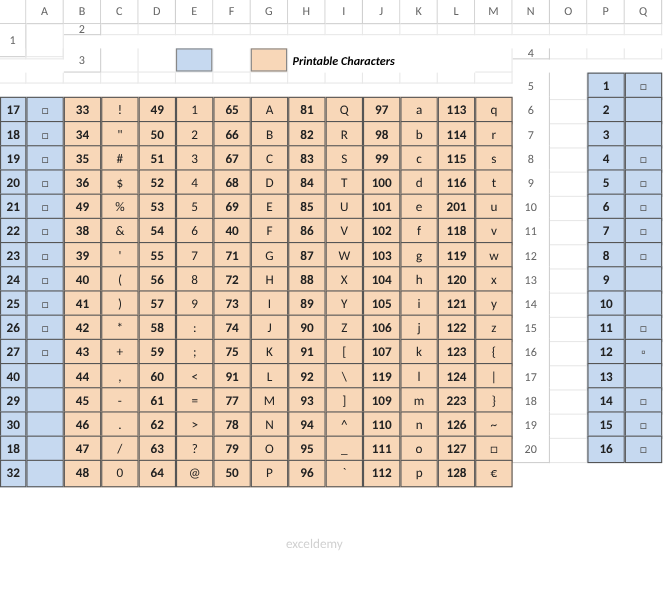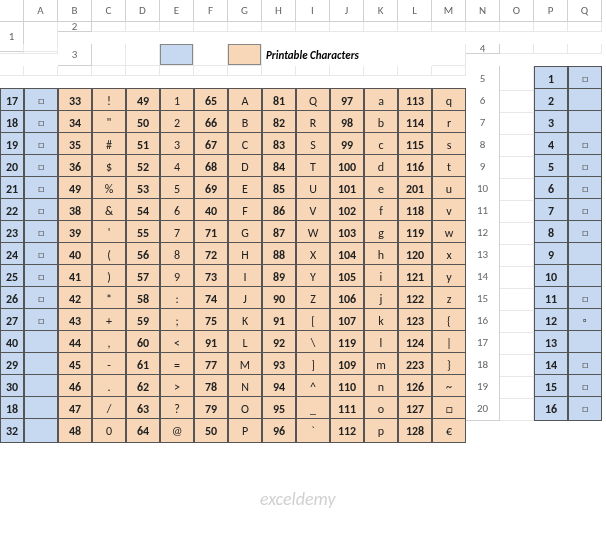--- a/index.html
+++ b/index.html
@@ -101,23 +101,22 @@
   }
   .ch-orange {
     background: #f8d7b8;
     border: 1px solid #555;
     font-size: 12px;
   }
   .watermark {
     position: absolute;
     left: 260px;
     top: 488px;
-    font-size: 18px;
+    font-size: 12px;
     color: rgba(120,120,120,0.35);
-    font-style: italic;
     pointer-events: none;
     z-index: 5;
   }
   .datarow { height: 25px; }
 </style>
 </head>
 <body>
 
 <div class="sheet" id="sheet">
     <div class="corner"></div>

